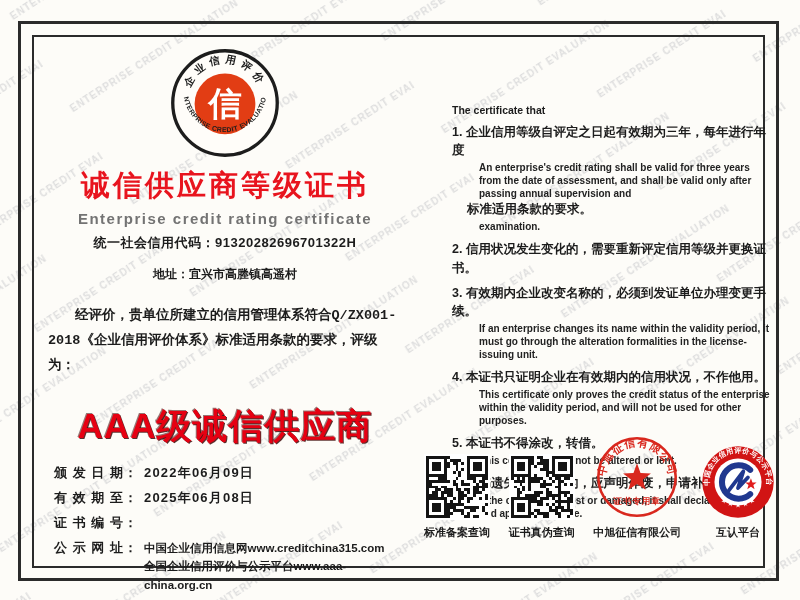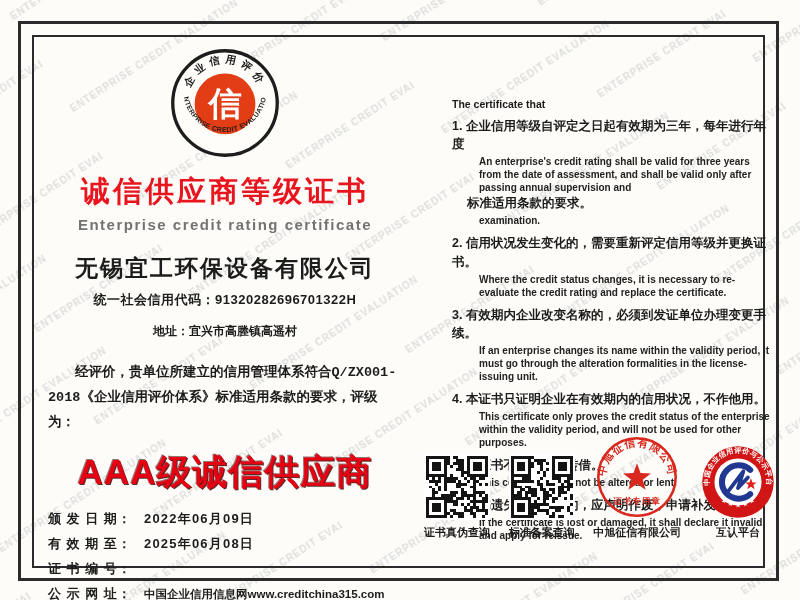--- a/index.html
+++ b/index.html
@@ -4,37 +4,37 @@
 <style>
   html,body{margin:0;padding:0;background:#e9e7e2;}
   .page{position:relative;width:800px;height:600px;background:#fdfcf8;overflow:hidden;
         font-family:"Liberation Sans", sans-serif;color:#1c1c1c;}
   .wm-svg{position:absolute;left:0;top:0;pointer-events:none;}
   .border-outer{position:absolute;left:18px;top:21px;right:21px;bottom:19px;border:3px solid #2b2b2b;}
   .border-inner{position:absolute;left:32px;top:35px;right:35px;bottom:32px;border:2px solid #2b2b2b;}
 
   .left-col{position:absolute;left:48px;top:46px;width:354px;text-align:center;}
   .seal-wrap{width:114px;height:114px;margin:0 auto;}
-  .cert-title{margin-top:12px;font-size:29px;font-weight:bold;color:#e8141e;letter-spacing:3px;white-space:nowrap;}
+  .cert-title{margin-top:6px;font-size:29px;font-weight:bold;color:#e8141e;letter-spacing:3px;white-space:nowrap;}
   .cert-subtitle{margin-top:4px;font-size:15px;font-weight:bold;letter-spacing:1.5px;color:#737373;white-space:nowrap;}
   .company-name{margin-top:20px;font-size:23px;font-weight:bold;letter-spacing:2px;white-space:nowrap;}
   .credit-code{margin-top:7px;font-size:13px;font-weight:bold;letter-spacing:0.5px;}
   .address{margin-top:14px;font-size:12px;font-weight:bold;}
   .eval-par{margin-top:21px;font-size:13.5px;font-weight:bold;line-height:1.85;text-align:left;text-indent:2em;font-family:Liberation Mono, monospace;}
-  .rating{margin-top:13px;font-size:35px;font-weight:bold;color:#e60012;letter-spacing:1px;white-space:nowrap;
+  .rating{margin-top:24px;font-size:35px;font-weight:bold;color:#e60012;letter-spacing:1px;white-space:nowrap;
           text-shadow:1px 1px 0 rgba(64,8,8,.85), -1px -1px 0 rgba(64,8,8,.55);}
   .fields{margin-top:14px;text-align:left;}
   .field-row{display:flex;align-items:flex-start;margin-bottom:7px;font-weight:bold;}
-  .f-label{flex:0 0 96px;font-size:13px;letter-spacing:1px;}
+  .f-label{flex:0 0 96px;font-size:13px;letter-spacing:1px;text-align:center;}
   .f-value{font-size:13px;letter-spacing:1.2px;}
   .f-value.small{font-size:11.5px;letter-spacing:0;line-height:1.6;}
 
   .right-col{position:absolute;left:452px;top:86px;width:318px;text-align:left;}
   .notes-title{font-size:13.5px;font-weight:bold;}
-  .notes-title-en{font-size:10.5px;font-weight:bold;margin-top:12px;}
+  .notes-title-en{font-size:10.5px;font-weight:bold;margin-top:18px;}
   .note-item{margin-top:7px;}
   .note-zh{font-size:12.5px;font-weight:bold;line-height:1.45;}
   .note-en{font-size:10px;font-weight:bold;color:#222;line-height:1.3;margin-left:27px;margin-top:2px;}
 
   .footer-row{position:absolute;left:424px;top:442px;width:352px;height:98px;
               display:flex;justify-content:space-between;align-items:flex-end;}
   .f-item{display:flex;flex-direction:column;align-items:center;gap:5px;}
   .f-cap{font-size:11px;font-weight:bold;white-space:nowrap;}
   .qr{display:grid;grid-template-columns:repeat(21,1fr);width:62px;height:62px;background:#fff;padding:2px;}
   .qr i{background:#141414;}
@@ -72,21 +72,20 @@
         <path id="sealBot" d="M 17 56 A 44 44 0 0 0 103 56" fill="none"></path>
         <text font-size="7.2" font-weight="bold" fill="#1d1d1d" letter-spacing="0.4">
           <textPath href="#sealBot" startOffset="50%" text-anchor="middle">ENTERPRISE CREDIT EVALUATION</textPath>
         </text>
       </svg>
     </div>
 
     <div class="cert-title">诚信供应商等级证书</div>
     <div class="cert-subtitle">Enterprise credit rating certificate</div>
 
-    <div class="company-name">无锡宜工环保设备有限公司</div>
     <div class="credit-code">统一社会信用代码：91320282696701322H</div>
     <div class="address">地址：宜兴市高塍镇高遥村</div>
 
     <div class="eval-par">经评价，贵单位所建立的信用管理体系符合Q/ZX001-2018《企业信用评价体系》标准适用条款的要求，评级为：</div>
     <div class="rating">AAA级诚信供应商</div>
 
     <div class="fields">
       <div class="field-row">
         <span class="f-label">颁 发 日 期：</span>
         <span class="f-value">2022年06月09日</span>
@@ -112,21 +111,20 @@
     <div class="notes-title-en">The certificate that</div>
 
     <div class="note-item">
       <div class="note-zh">1. 企业信用等级自评定之日起有效期为三年，每年进行年度</div>
       <div class="note-en">An enterprise's credit rating shall be valid for three years from the date of assessment, and shall be valid only after passing annual supervision and</div>
       <div class="note-zh" style="margin-left:15px;">标准适用条款的要求。</div>
       <div class="note-en">examination.</div>
     </div>
     <div class="note-item">
       <div class="note-zh">2. 信用状况发生变化的，需要重新评定信用等级并更换证书。</div>
-      <div class="note-en">Where the credit status changes, it is necessary to re-evaluate the credit rating and replace the certificate.</div>
     </div>
     <div class="note-item">
       <div class="note-zh">3. 有效期内企业改变名称的，必须到发证单位办理变更手续。</div>
       <div class="note-en">If an enterprise changes its name within the validity period, it must go through the alteration formalities in the license-issuing unit.</div>
     </div>
     <div class="note-item">
       <div class="note-zh">4. 本证书只证明企业在有效期内的信用状况，不作他用。</div>
       <div class="note-en">This certificate only proves the credit status of the enterprise within the validity period, and will not be used for other purposes.</div>
     </div>
     <div class="note-item">
@@ -145,20 +143,467 @@
       <div class="qr">
           <i></i>
           <i></i>
           <i></i>
           <i></i>
           <i></i>
           <i></i>
           <i></i>
           <i></i>
           <i class="w"></i>
+          <i class="w"></i>
+          <i class="w"></i>
+          <i class="w"></i>
+          <i class="w"></i>
+          <i class="w"></i>
+          <i></i>
+          <i></i>
+          <i></i>
+          <i></i>
+          <i></i>
+          <i></i>
+          <i></i>
+          <i></i>
+          <i class="w"></i>
+          <i class="w"></i>
+          <i class="w"></i>
+          <i class="w"></i>
+          <i class="w"></i>
+          <i></i>
+          <i class="w"></i>
+          <i></i>
+          <i></i>
+          <i></i>
+          <i></i>
+          <i class="w"></i>
+          <i class="w"></i>
+          <i></i>
+          <i class="w"></i>
+          <i class="w"></i>
+          <i class="w"></i>
+          <i class="w"></i>
+          <i class="w"></i>
+          <i></i>
+          <i></i>
+          <i class="w"></i>
+          <i></i>
+          <i></i>
+          <i></i>
+          <i class="w"></i>
+          <i></i>
+          <i></i>
+          <i class="w"></i>
+          <i></i>
+          <i></i>
+          <i class="w"></i>
+          <i></i>
+          <i class="w"></i>
+          <i></i>
+          <i class="w"></i>
+          <i></i>
+          <i></i>
+          <i></i>
+          <i class="w"></i>
+          <i></i>
+          <i></i>
+          <i class="w"></i>
+          <i></i>
+          <i></i>
+          <i></i>
+          <i class="w"></i>
+          <i></i>
+          <i></i>
+          <i class="w"></i>
+          <i class="w"></i>
+          <i></i>
+          <i class="w"></i>
+          <i class="w"></i>
+          <i class="w"></i>
+          <i></i>
+          <i class="w"></i>
+          <i></i>
+          <i></i>
+          <i></i>
+          <i class="w"></i>
+          <i></i>
+          <i></i>
+          <i class="w"></i>
+          <i></i>
+          <i></i>
+          <i></i>
+          <i class="w"></i>
+          <i></i>
+          <i class="w"></i>
+          <i class="w"></i>
+          <i class="w"></i>
+          <i></i>
+          <i class="w"></i>
+          <i></i>
+          <i class="w"></i>
+          <i></i>
+          <i class="w"></i>
+          <i></i>
+          <i></i>
+          <i></i>
+          <i class="w"></i>
+          <i></i>
+          <i></i>
+          <i class="w"></i>
+          <i class="w"></i>
+          <i class="w"></i>
+          <i class="w"></i>
+          <i class="w"></i>
+          <i></i>
+          <i class="w"></i>
+          <i class="w"></i>
+          <i></i>
+          <i class="w"></i>
+          <i></i>
+          <i class="w"></i>
+          <i class="w"></i>
+          <i></i>
+          <i class="w"></i>
+          <i class="w"></i>
+          <i class="w"></i>
+          <i class="w"></i>
+          <i class="w"></i>
+          <i></i>
+          <i></i>
+          <i></i>
+          <i></i>
+          <i></i>
+          <i></i>
+          <i></i>
+          <i></i>
+          <i class="w"></i>
+          <i class="w"></i>
+          <i class="w"></i>
+          <i class="w"></i>
+          <i></i>
+          <i class="w"></i>
+          <i class="w"></i>
+          <i></i>
+          <i></i>
+          <i></i>
+          <i></i>
+          <i></i>
+          <i></i>
+          <i></i>
+          <i></i>
+          <i class="w"></i>
+          <i class="w"></i>
+          <i class="w"></i>
+          <i></i>
+          <i></i>
+          <i></i>
+          <i class="w"></i>
+          <i class="w"></i>
+          <i class="w"></i>
+          <i></i>
+          <i class="w"></i>
+          <i class="w"></i>
+          <i class="w"></i>
+          <i></i>
+          <i></i>
+          <i></i>
+          <i class="w"></i>
+          <i class="w"></i>
+          <i></i>
+          <i></i>
+          <i></i>
+          <i></i>
+          <i></i>
+          <i></i>
+          <i></i>
+          <i></i>
+          <i></i>
+          <i></i>
+          <i class="w"></i>
+          <i></i>
+          <i class="w"></i>
+          <i class="w"></i>
+          <i></i>
+          <i class="w"></i>
+          <i class="w"></i>
+          <i class="w"></i>
+          <i></i>
+          <i class="w"></i>
+          <i></i>
+          <i></i>
+          <i class="w"></i>
+          <i></i>
+          <i></i>
+          <i class="w"></i>
+          <i class="w"></i>
+          <i class="w"></i>
+          <i class="w"></i>
+          <i class="w"></i>
+          <i class="w"></i>
+          <i class="w"></i>
+          <i></i>
+          <i></i>
+          <i class="w"></i>
+          <i></i>
+          <i></i>
+          <i></i>
+          <i class="w"></i>
+          <i class="w"></i>
+          <i></i>
+          <i class="w"></i>
+          <i></i>
+          <i></i>
+          <i></i>
+          <i></i>
+          <i></i>
+          <i></i>
+          <i class="w"></i>
+          <i></i>
+          <i></i>
+          <i class="w"></i>
+          <i class="w"></i>
+          <i class="w"></i>
+          <i></i>
+          <i class="w"></i>
+          <i class="w"></i>
+          <i class="w"></i>
+          <i class="w"></i>
+          <i class="w"></i>
+          <i></i>
+          <i></i>
+          <i></i>
+          <i></i>
+          <i></i>
+          <i></i>
+          <i class="w"></i>
+          <i class="w"></i>
+          <i></i>
+          <i></i>
+          <i class="w"></i>
+          <i></i>
+          <i></i>
+          <i></i>
+          <i class="w"></i>
+          <i></i>
+          <i></i>
+          <i class="w"></i>
+          <i></i>
+          <i></i>
+          <i class="w"></i>
+          <i></i>
+          <i></i>
+          <i class="w"></i>
+          <i></i>
+          <i class="w"></i>
+          <i></i>
+          <i class="w"></i>
+          <i></i>
+          <i></i>
+          <i class="w"></i>
+          <i></i>
+          <i></i>
+          <i></i>
+          <i></i>
+          <i class="w"></i>
+          <i class="w"></i>
+          <i></i>
+          <i></i>
+          <i class="w"></i>
+          <i></i>
+          <i class="w"></i>
+          <i></i>
+          <i></i>
+          <i></i>
+          <i class="w"></i>
+          <i class="w"></i>
+          <i></i>
+          <i></i>
+          <i></i>
+          <i></i>
+          <i class="w"></i>
+          <i></i>
+          <i class="w"></i>
+          <i></i>
+          <i></i>
+          <i class="w"></i>
+          <i class="w"></i>
+          <i></i>
+          <i></i>
+          <i></i>
+          <i class="w"></i>
+          <i class="w"></i>
+          <i></i>
+          <i class="w"></i>
+          <i class="w"></i>
+          <i class="w"></i>
+          <i></i>
+          <i></i>
+          <i></i>
+          <i></i>
+          <i></i>
+          <i></i>
+          <i></i>
+          <i></i>
+          <i class="w"></i>
+          <i class="w"></i>
+          <i></i>
+          <i class="w"></i>
+          <i></i>
+          <i></i>
+          <i class="w"></i>
+          <i></i>
+          <i></i>
+          <i class="w"></i>
+          <i class="w"></i>
+          <i></i>
+          <i class="w"></i>
+          <i></i>
+          <i></i>
+          <i class="w"></i>
+          <i class="w"></i>
+          <i class="w"></i>
+          <i class="w"></i>
+          <i class="w"></i>
+          <i></i>
+          <i class="w"></i>
+          <i></i>
+          <i class="w"></i>
+          <i class="w"></i>
+          <i></i>
+          <i class="w"></i>
+          <i class="w"></i>
+          <i></i>
+          <i class="w"></i>
+          <i class="w"></i>
+          <i class="w"></i>
+          <i class="w"></i>
+          <i class="w"></i>
+          <i class="w"></i>
+          <i></i>
+          <i class="w"></i>
+          <i></i>
+          <i></i>
+          <i></i>
+          <i class="w"></i>
+          <i></i>
+          <i></i>
+          <i></i>
+          <i></i>
+          <i></i>
+          <i></i>
+          <i></i>
+          <i class="w"></i>
+          <i class="w"></i>
+          <i class="w"></i>
+          <i class="w"></i>
+          <i class="w"></i>
+          <i class="w"></i>
+          <i class="w"></i>
+          <i></i>
+          <i></i>
+          <i class="w"></i>
+          <i></i>
+          <i></i>
+          <i></i>
+          <i class="w"></i>
+          <i></i>
+          <i></i>
+          <i></i>
+          <i></i>
+          <i class="w"></i>
+          <i class="w"></i>
+          <i class="w"></i>
+          <i></i>
+          <i></i>
+          <i></i>
+          <i></i>
+          <i></i>
+          <i class="w"></i>
+          <i></i>
+          <i class="w"></i>
+          <i></i>
+          <i class="w"></i>
+          <i></i>
+          <i></i>
+          <i></i>
+          <i class="w"></i>
+          <i></i>
+          <i></i>
+          <i class="w"></i>
+          <i></i>
+          <i></i>
+          <i></i>
+          <i></i>
+          <i class="w"></i>
+          <i class="w"></i>
+          <i></i>
+          <i></i>
+          <i class="w"></i>
+          <i class="w"></i>
+          <i></i>
+          <i class="w"></i>
+          <i></i>
+          <i class="w"></i>
+          <i class="w"></i>
+          <i class="w"></i>
+          <i class="w"></i>
+          <i class="w"></i>
+          <i></i>
+          <i></i>
+          <i></i>
+          <i class="w"></i>
+          <i class="w"></i>
+          <i class="w"></i>
+          <i></i>
+          <i class="w"></i>
+          <i></i>
+          <i class="w"></i>
+          <i class="w"></i>
+          <i class="w"></i>
+          <i class="w"></i>
+          <i class="w"></i>
+          <i></i>
+          <i></i>
+          <i></i>
+          <i></i>
+          <i></i>
+          <i></i>
+          <i></i>
+          <i></i>
+          <i></i>
+          <i class="w"></i>
+          <i class="w"></i>
+          <i class="w"></i>
+          <i class="w"></i>
+          <i class="w"></i>
+          <i></i>
+          <i></i>
+          <i class="w"></i>
+          <i></i>
+          <i></i>
+          <i class="w"></i>
+          <i class="w"></i>
+          <i class="w"></i>
+        </div>
+      <div class="f-cap">标准备案查询</div>
+    </div>
+
+    <div class="f-item">
+      <div class="qr">
+          <i></i>
+          <i></i>
+          <i></i>
+          <i></i>
+          <i></i>
+          <i></i>
+          <i></i>
+          <i></i>
+          <i class="w"></i>
           <i></i>
           <i></i>
           <i class="w"></i>
           <i class="w"></i>
           <i class="w"></i>
           <i></i>
           <i></i>
           <i></i>
           <i></i>
           <i></i>
@@ -579,467 +1024,20 @@
           <i class="w"></i>
           <i class="w"></i>
           <i class="w"></i>
           <i></i>
           <i class="w"></i>
           <i class="w"></i>
           <i></i>
           <i class="w"></i>
         </div>
       <div class="f-cap">证书真伪查询</div>
-    </div>
-
-    <div class="f-item">
-      <div class="qr">
-          <i></i>
-          <i></i>
-          <i></i>
-          <i></i>
-          <i></i>
-          <i></i>
-          <i></i>
-          <i></i>
-          <i class="w"></i>
-          <i class="w"></i>
-          <i class="w"></i>
-          <i class="w"></i>
-          <i class="w"></i>
-          <i class="w"></i>
-          <i></i>
-          <i></i>
-          <i></i>
-          <i></i>
-          <i></i>
-          <i></i>
-          <i></i>
-          <i></i>
-          <i class="w"></i>
-          <i class="w"></i>
-          <i class="w"></i>
-          <i class="w"></i>
-          <i class="w"></i>
-          <i></i>
-          <i class="w"></i>
-          <i></i>
-          <i></i>
-          <i></i>
-          <i></i>
-          <i class="w"></i>
-          <i class="w"></i>
-          <i></i>
-          <i class="w"></i>
-          <i class="w"></i>
-          <i class="w"></i>
-          <i class="w"></i>
-          <i class="w"></i>
-          <i></i>
-          <i></i>
-          <i class="w"></i>
-          <i></i>
-          <i></i>
-          <i></i>
-          <i class="w"></i>
-          <i></i>
-          <i></i>
-          <i class="w"></i>
-          <i></i>
-          <i></i>
-          <i class="w"></i>
-          <i></i>
-          <i class="w"></i>
-          <i></i>
-          <i class="w"></i>
-          <i></i>
-          <i></i>
-          <i></i>
-          <i class="w"></i>
-          <i></i>
-          <i></i>
-          <i class="w"></i>
-          <i></i>
-          <i></i>
-          <i></i>
-          <i class="w"></i>
-          <i></i>
-          <i></i>
-          <i class="w"></i>
-          <i class="w"></i>
-          <i></i>
-          <i class="w"></i>
-          <i class="w"></i>
-          <i class="w"></i>
-          <i></i>
-          <i class="w"></i>
-          <i></i>
-          <i></i>
-          <i></i>
-          <i class="w"></i>
-          <i></i>
-          <i></i>
-          <i class="w"></i>
-          <i></i>
-          <i></i>
-          <i></i>
-          <i class="w"></i>
-          <i></i>
-          <i class="w"></i>
-          <i class="w"></i>
-          <i class="w"></i>
-          <i></i>
-          <i class="w"></i>
-          <i></i>
-          <i class="w"></i>
-          <i></i>
-          <i class="w"></i>
-          <i></i>
-          <i></i>
-          <i></i>
-          <i class="w"></i>
-          <i></i>
-          <i></i>
-          <i class="w"></i>
-          <i class="w"></i>
-          <i class="w"></i>
-          <i class="w"></i>
-          <i class="w"></i>
-          <i></i>
-          <i class="w"></i>
-          <i class="w"></i>
-          <i></i>
-          <i class="w"></i>
-          <i></i>
-          <i class="w"></i>
-          <i class="w"></i>
-          <i></i>
-          <i class="w"></i>
-          <i class="w"></i>
-          <i class="w"></i>
-          <i class="w"></i>
-          <i class="w"></i>
-          <i></i>
-          <i></i>
-          <i></i>
-          <i></i>
-          <i></i>
-          <i></i>
-          <i></i>
-          <i></i>
-          <i class="w"></i>
-          <i class="w"></i>
-          <i class="w"></i>
-          <i class="w"></i>
-          <i></i>
-          <i class="w"></i>
-          <i class="w"></i>
-          <i></i>
-          <i></i>
-          <i></i>
-          <i></i>
-          <i></i>
-          <i></i>
-          <i></i>
-          <i></i>
-          <i class="w"></i>
-          <i class="w"></i>
-          <i class="w"></i>
-          <i></i>
-          <i></i>
-          <i></i>
-          <i class="w"></i>
-          <i class="w"></i>
-          <i class="w"></i>
-          <i></i>
-          <i class="w"></i>
-          <i class="w"></i>
-          <i class="w"></i>
-          <i></i>
-          <i></i>
-          <i></i>
-          <i class="w"></i>
-          <i class="w"></i>
-          <i></i>
-          <i></i>
-          <i></i>
-          <i></i>
-          <i></i>
-          <i></i>
-          <i></i>
-          <i></i>
-          <i></i>
-          <i></i>
-          <i class="w"></i>
-          <i></i>
-          <i class="w"></i>
-          <i class="w"></i>
-          <i></i>
-          <i class="w"></i>
-          <i class="w"></i>
-          <i class="w"></i>
-          <i></i>
-          <i class="w"></i>
-          <i></i>
-          <i></i>
-          <i class="w"></i>
-          <i></i>
-          <i></i>
-          <i class="w"></i>
-          <i class="w"></i>
-          <i class="w"></i>
-          <i class="w"></i>
-          <i class="w"></i>
-          <i class="w"></i>
-          <i class="w"></i>
-          <i></i>
-          <i></i>
-          <i class="w"></i>
-          <i></i>
-          <i></i>
-          <i></i>
-          <i class="w"></i>
-          <i class="w"></i>
-          <i></i>
-          <i class="w"></i>
-          <i></i>
-          <i></i>
-          <i></i>
-          <i></i>
-          <i></i>
-          <i></i>
-          <i class="w"></i>
-          <i></i>
-          <i></i>
-          <i class="w"></i>
-          <i class="w"></i>
-          <i class="w"></i>
-          <i></i>
-          <i class="w"></i>
-          <i class="w"></i>
-          <i class="w"></i>
-          <i class="w"></i>
-          <i class="w"></i>
-          <i></i>
-          <i></i>
-          <i></i>
-          <i></i>
-          <i></i>
-          <i></i>
-          <i class="w"></i>
-          <i class="w"></i>
-          <i></i>
-          <i></i>
-          <i class="w"></i>
-          <i></i>
-          <i></i>
-          <i></i>
-          <i class="w"></i>
-          <i></i>
-          <i></i>
-          <i class="w"></i>
-          <i></i>
-          <i></i>
-          <i class="w"></i>
-          <i></i>
-          <i></i>
-          <i class="w"></i>
-          <i></i>
-          <i class="w"></i>
-          <i></i>
-          <i class="w"></i>
-          <i></i>
-          <i></i>
-          <i class="w"></i>
-          <i></i>
-          <i></i>
-          <i></i>
-          <i></i>
-          <i class="w"></i>
-          <i class="w"></i>
-          <i></i>
-          <i></i>
-          <i class="w"></i>
-          <i></i>
-          <i class="w"></i>
-          <i></i>
-          <i></i>
-          <i></i>
-          <i class="w"></i>
-          <i class="w"></i>
-          <i></i>
-          <i></i>
-          <i></i>
-          <i></i>
-          <i class="w"></i>
-          <i></i>
-          <i class="w"></i>
-          <i></i>
-          <i></i>
-          <i class="w"></i>
-          <i class="w"></i>
-          <i></i>
-          <i></i>
-          <i></i>
-          <i class="w"></i>
-          <i class="w"></i>
-          <i></i>
-          <i class="w"></i>
-          <i class="w"></i>
-          <i class="w"></i>
-          <i></i>
-          <i></i>
-          <i></i>
-          <i></i>
-          <i></i>
-          <i></i>
-          <i></i>
-          <i></i>
-          <i class="w"></i>
-          <i class="w"></i>
-          <i></i>
-          <i class="w"></i>
-          <i></i>
-          <i></i>
-          <i class="w"></i>
-          <i></i>
-          <i></i>
-          <i class="w"></i>
-          <i class="w"></i>
-          <i></i>
-          <i class="w"></i>
-          <i></i>
-          <i></i>
-          <i class="w"></i>
-          <i class="w"></i>
-          <i class="w"></i>
-          <i class="w"></i>
-          <i class="w"></i>
-          <i></i>
-          <i class="w"></i>
-          <i></i>
-          <i class="w"></i>
-          <i class="w"></i>
-          <i></i>
-          <i class="w"></i>
-          <i class="w"></i>
-          <i></i>
-          <i class="w"></i>
-          <i class="w"></i>
-          <i class="w"></i>
-          <i class="w"></i>
-          <i class="w"></i>
-          <i class="w"></i>
-          <i></i>
-          <i class="w"></i>
-          <i></i>
-          <i></i>
-          <i></i>
-          <i class="w"></i>
-          <i></i>
-          <i></i>
-          <i></i>
-          <i></i>
-          <i></i>
-          <i></i>
-          <i></i>
-          <i class="w"></i>
-          <i class="w"></i>
-          <i class="w"></i>
-          <i class="w"></i>
-          <i class="w"></i>
-          <i class="w"></i>
-          <i class="w"></i>
-          <i></i>
-          <i></i>
-          <i class="w"></i>
-          <i></i>
-          <i></i>
-          <i></i>
-          <i class="w"></i>
-          <i></i>
-          <i></i>
-          <i></i>
-          <i></i>
-          <i class="w"></i>
-          <i class="w"></i>
-          <i class="w"></i>
-          <i></i>
-          <i></i>
-          <i></i>
-          <i></i>
-          <i></i>
-          <i class="w"></i>
-          <i></i>
-          <i class="w"></i>
-          <i></i>
-          <i class="w"></i>
-          <i></i>
-          <i></i>
-          <i></i>
-          <i class="w"></i>
-          <i></i>
-          <i></i>
-          <i class="w"></i>
-          <i></i>
-          <i></i>
-          <i></i>
-          <i></i>
-          <i class="w"></i>
-          <i class="w"></i>
-          <i></i>
-          <i></i>
-          <i class="w"></i>
-          <i class="w"></i>
-          <i></i>
-          <i class="w"></i>
-          <i></i>
-          <i class="w"></i>
-          <i class="w"></i>
-          <i class="w"></i>
-          <i class="w"></i>
-          <i class="w"></i>
-          <i></i>
-          <i></i>
-          <i></i>
-          <i class="w"></i>
-          <i class="w"></i>
-          <i class="w"></i>
-          <i></i>
-          <i class="w"></i>
-          <i></i>
-          <i class="w"></i>
-          <i class="w"></i>
-          <i class="w"></i>
-          <i class="w"></i>
-          <i class="w"></i>
-          <i></i>
-          <i></i>
-          <i></i>
-          <i></i>
-          <i></i>
-          <i></i>
-          <i></i>
-          <i></i>
-          <i></i>
-          <i class="w"></i>
-          <i class="w"></i>
-          <i class="w"></i>
-          <i class="w"></i>
-          <i class="w"></i>
-          <i></i>
-          <i></i>
-          <i class="w"></i>
-          <i></i>
-          <i></i>
-          <i class="w"></i>
-          <i class="w"></i>
-          <i class="w"></i>
-        </div>
-      <div class="f-cap">标准备案查询</div>
     </div>
 
     <div class="f-item">
       <svg viewBox="0 0 100 100" width="86" height="86">
         <circle cx="50" cy="50" r="45" fill="none" stroke="#d9281e" stroke-width="3"></circle>
         <path id="stampArc" d="M 20 73 A 37 37 0 1 1 80 73" fill="none"></path>
         <text font-size="12.5" font-weight="bold" fill="#d9281e" letter-spacing="1.5">
           <textPath href="#stampArc" startOffset="50%" text-anchor="middle">中旭征信有限公司</textPath>
         </text>
         <polygon points="50,34 54.1,45.3 66.2,45.8 56.7,53.2 60,64.8 50,58 40,64.8 43.3,53.2 33.8,45.8 45.9,45.3" fill="#d9281e"></polygon>

